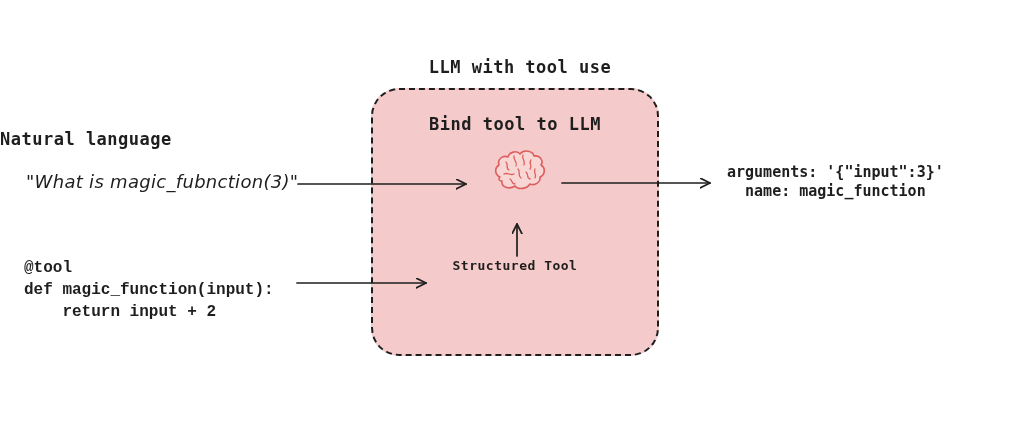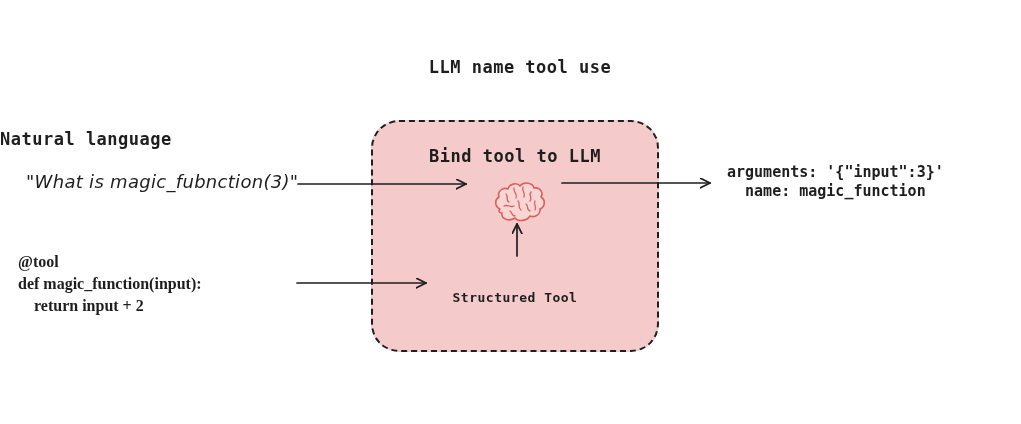--- a/index.html
+++ b/index.html
@@ -16,22 +16,22 @@
 
   .diagram-title {
     left: 330px; top: 57px; width: 380px;
     text-align: center;
     font-size: 17px; font-weight: bold;
     letter-spacing: 0.5px;
     white-space: nowrap;
   }
 
   .llm-box {
-    left: 371px; top: 120px;
-    width: 288px; height: 232px;
+    left: 371px; top: 88px;
+    width: 288px; height: 268px;
     background: var(--box_fill, #f5caca);
     border: 2px dashed var(--box_border, #1e1e1e);
     border-radius: 28px;
     box-sizing: border-box;
   }
   .box-heading {
     position: absolute;
     left: 0; top: 24px; width: 100%;
     text-align: center;
     font-size: 17px; font-weight: bold;
@@ -61,22 +61,22 @@
   .nl-quote {
     left: 26px; top: 171px; width: 280px;
     font-family: "DejaVu Sans", "Liberation Sans", sans-serif;
     font-style: italic;
     font-size: 18px;
     letter-spacing: 0.3px;
     white-space: nowrap;
   }
   .code-block {
     left: 14px; top: 247px;
-    margin: 4px;
-    font-family: Liberation Serif, serif;
+    margin: 10px;
+    font-family: Liberation Mono, monospace;
     font-size: 16px; font-weight: bold;
     line-height: 22px;
     white-space: pre;
   }
 
   .payload-heading {
     left: 716px; top: 129px;
     font-size: 17px; font-weight: bold;
     letter-spacing: 0.5px;
     white-space: nowrap;
@@ -93,21 +93,21 @@
   .arrow-layer { left: 0; top: 0; pointer-events: none; }
   .arrow-line { stroke: var(--arrow, #1e1e1e); stroke-width: 1.7; fill: none; stroke-linecap: round; }
   .brain-outline { stroke: var(--brain_stroke, #dd5e5e); stroke-width: 1.6; fill: var(--brain_fill, #f8d6d4); stroke-linejoin: round; }
   .brain-squiggle { stroke: var(--brain_stroke, #dd5e5e); stroke-width: 1.3; fill: none; stroke-linecap: round; }
 </style>
 </head>
 <body>
 
 <div class="canvas">
 
-  <div class="abs diagram-title">LLM name tool use</div>
+  <div class="abs diagram-title">LLM with tool use</div>
 
   <div class="abs llm-box">
     <div class="box-heading">Bind tool to LLM</div>
     <div class="brain-wrap">
       <svg width="56" height="46" viewBox="0 0 56 46">
         <path class="brain-outline" d="M 10 30 C 5 28, 4 21, 9 18 C 7 12, 13 8, 18 10 C 19 5, 27 3, 30 7 C 34 2, 43 4, 44 9 C 50 8, 54 14, 51 18 C 56 21, 55 28, 50 30 C 51 35, 45 39, 40 37 C 37 42, 28 43, 25 39 C 19 43, 11 40, 12 34 C 9 34, 8 32, 10 30 Z"></path>
         <path class="brain-squiggle" d="M 16 15 C 19 17, 15 21, 19 23"></path>
         <path class="brain-squiggle" d="M 24 9 C 23 14, 28 14, 26 19"></path>
         <path class="brain-squiggle" d="M 33 8 C 31 12, 36 13, 34 18"></path>
         <path class="brain-squiggle" d="M 41 13 C 38 16, 43 18, 40 22"></path>

